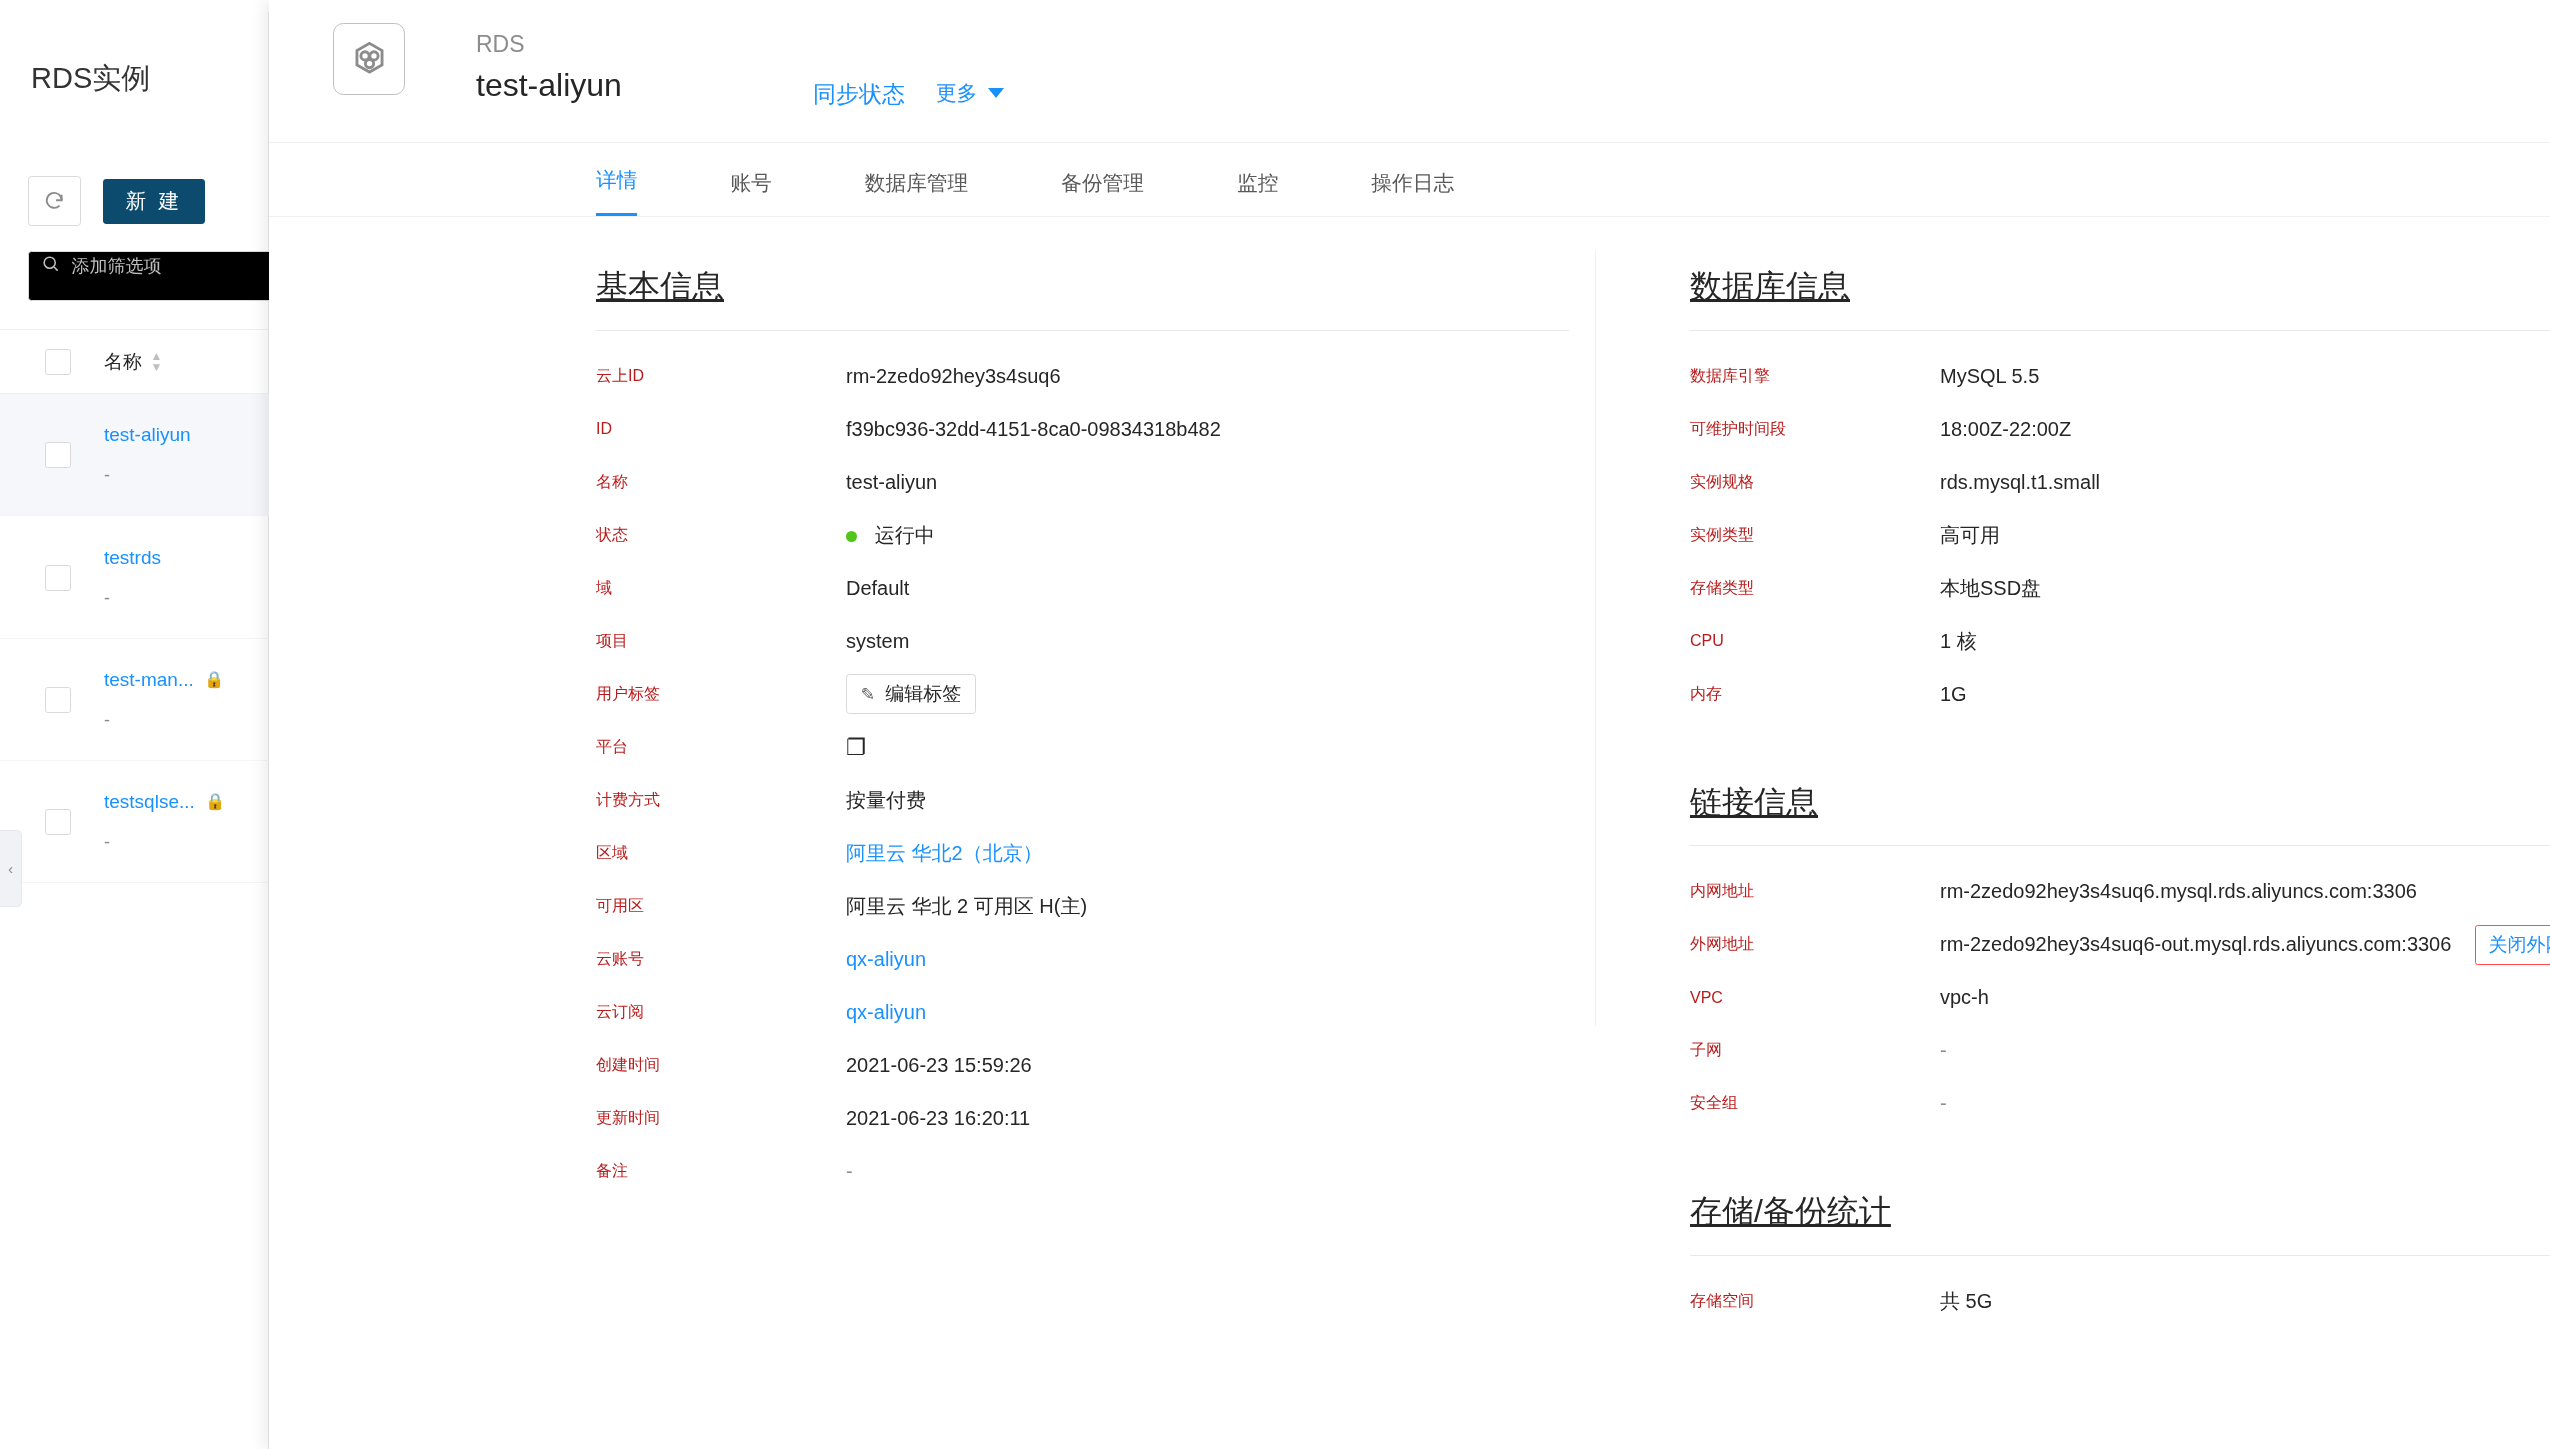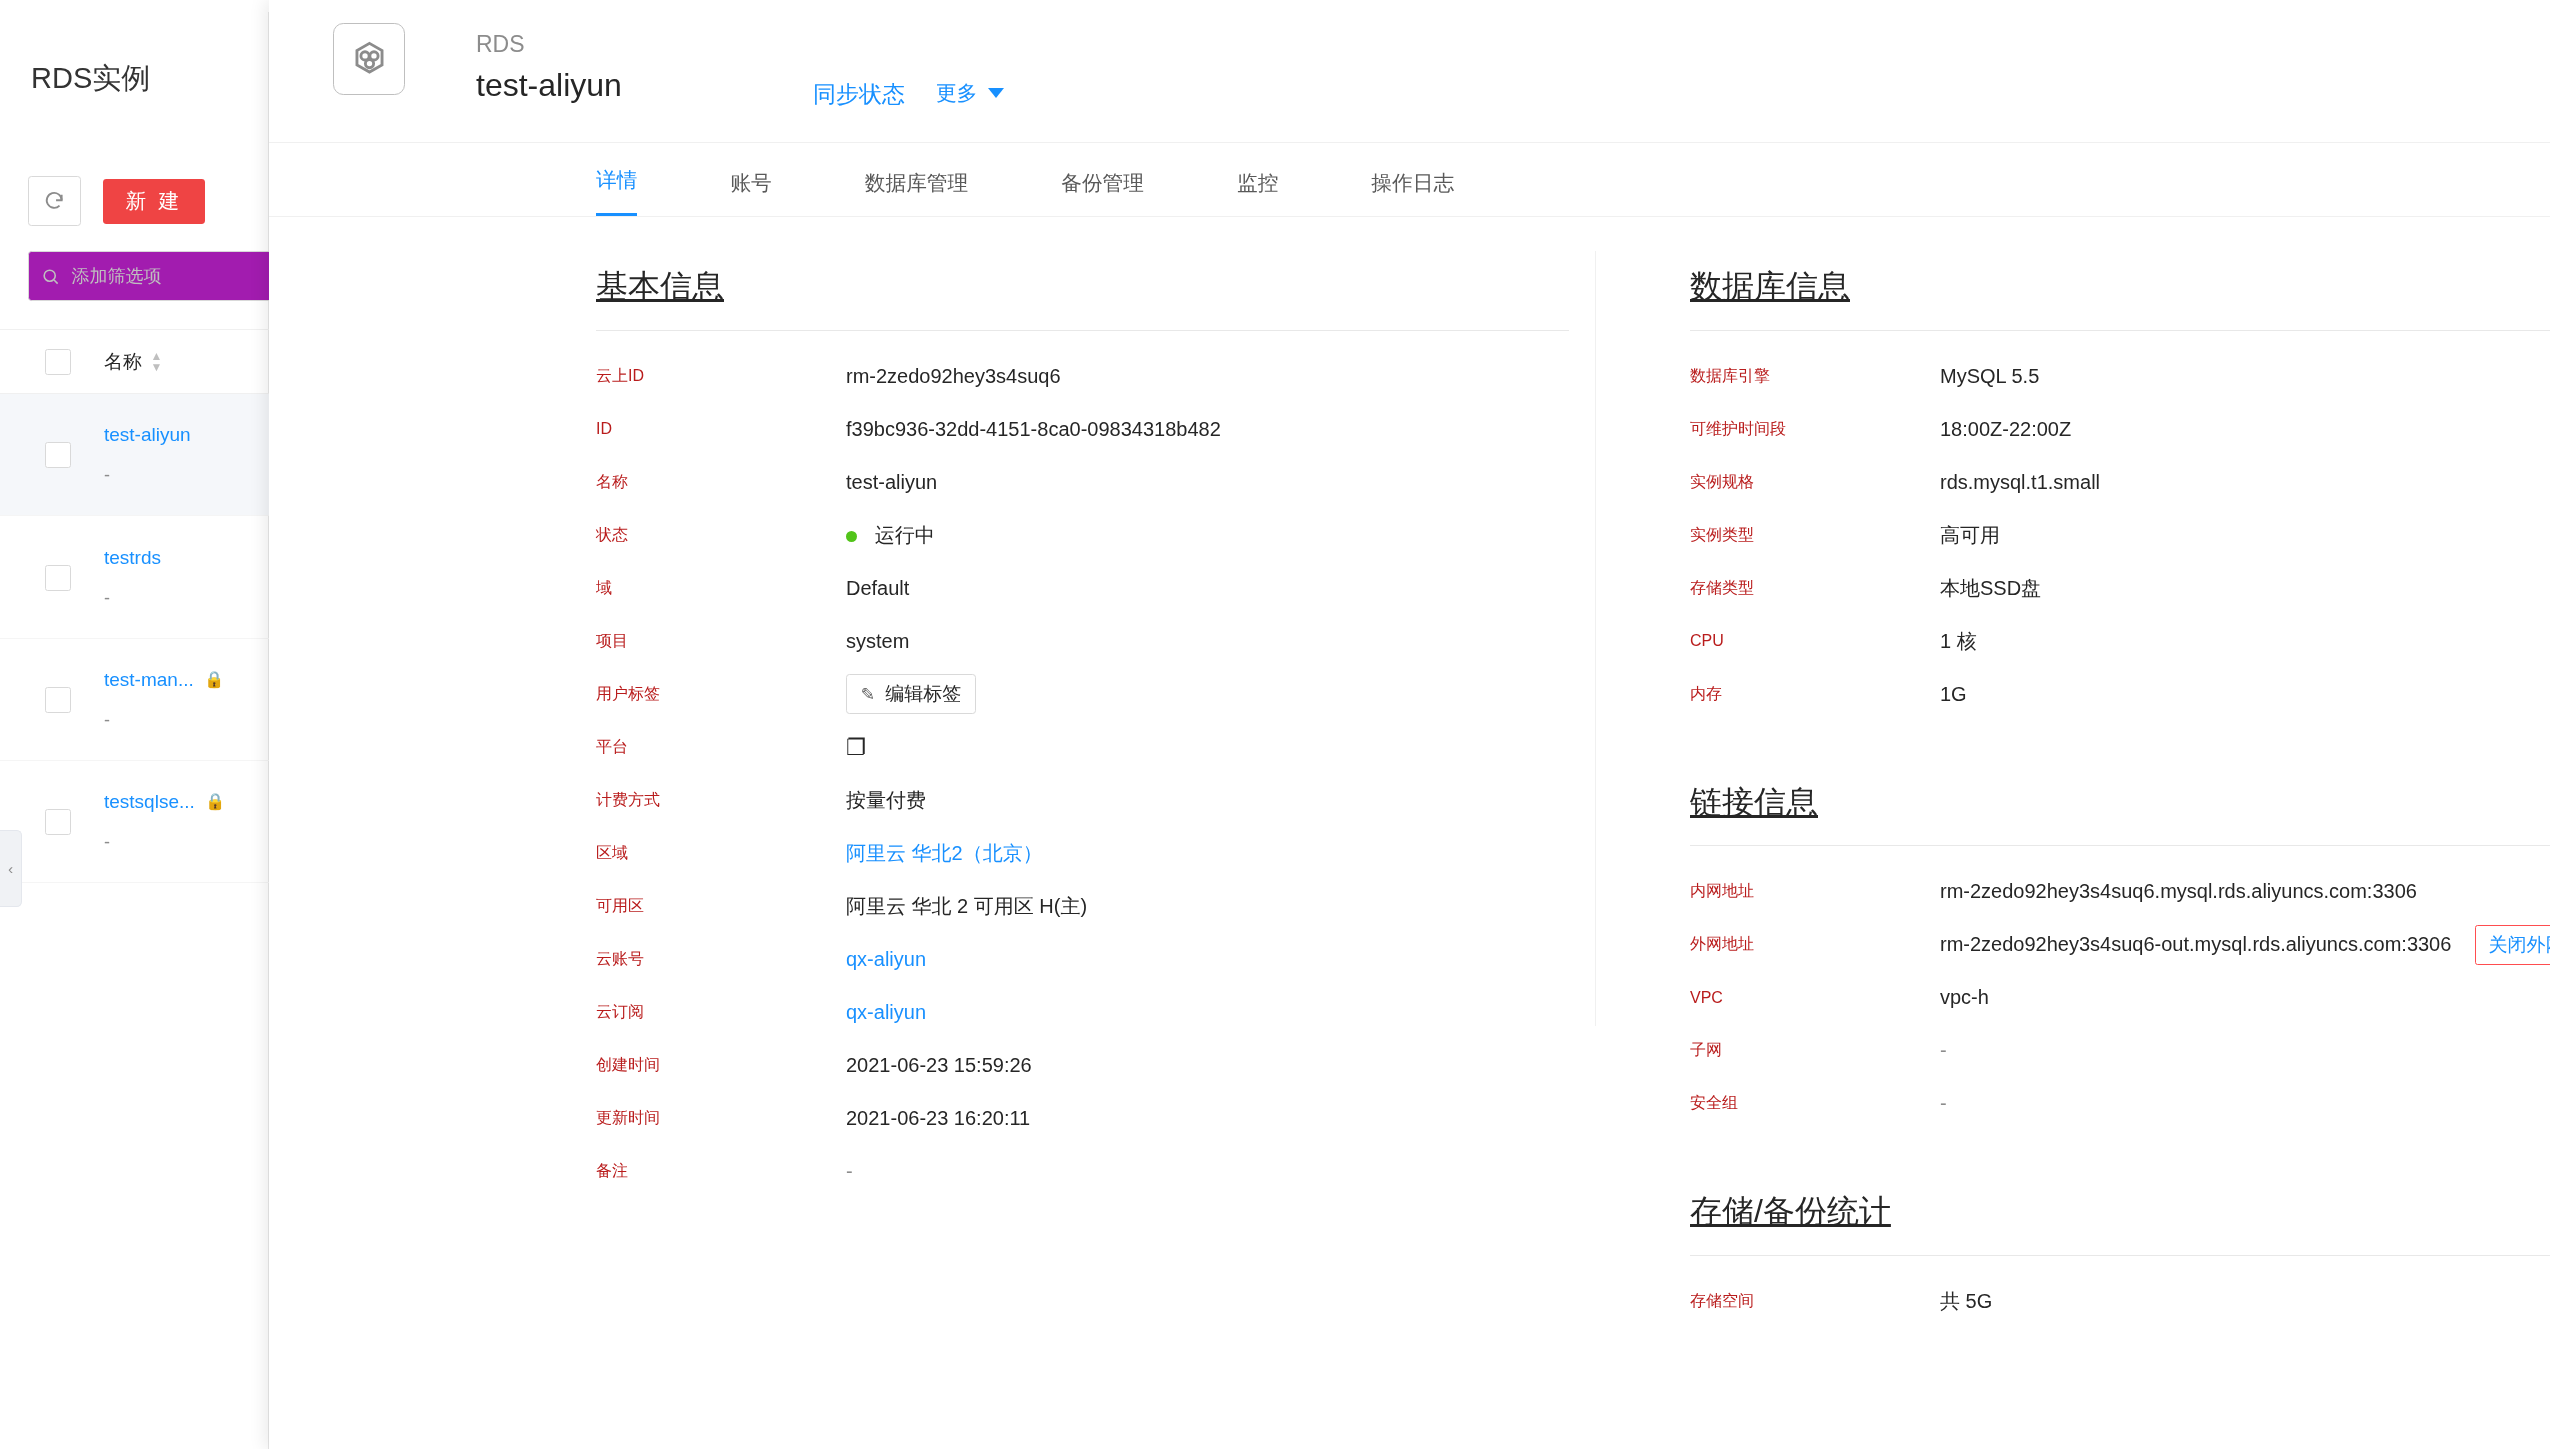--- a/index.html
+++ b/index.html
@@ -44,40 +44,39 @@
     background: #ffffff;
     display: flex;
     align-items: center;
     justify-content: center;
     color: #8c8c8c;
   }
   .new-btn {
     margin-left: 22.4px;
     height: 45px;
     padding: 0 22.4px;
-    background: #ef4444;
+    background: #0c4a6e;
     color: #ffffff;
     border: none;
     border-radius: 3.4px;
     font-size: 20.7px;
     display: flex;
     align-items: center;
     justify-content: center;
     letter-spacing: 3.4px;
   }
   .search-box {
     position: absolute;
     left: 27.6px; top: 239px;
     width: 284px; height: 50px;
     border: 0.9px solid #d9d9d9;
     border-radius: 3.4px;
     display: flex;
-    align-items: center;
-    padding: 16px 12px;
-    background: #a21caf;
+    padding: 2px 12px;
+    background: #000000;
   }
   .search-box .ph {
     margin-left: 12px;
     color: #bfbfbf;
     font-size: 18px;
   }
   .list-head {
     position: absolute;
     left: 0; top: 317px;
     width: 269px; height: 65px;

